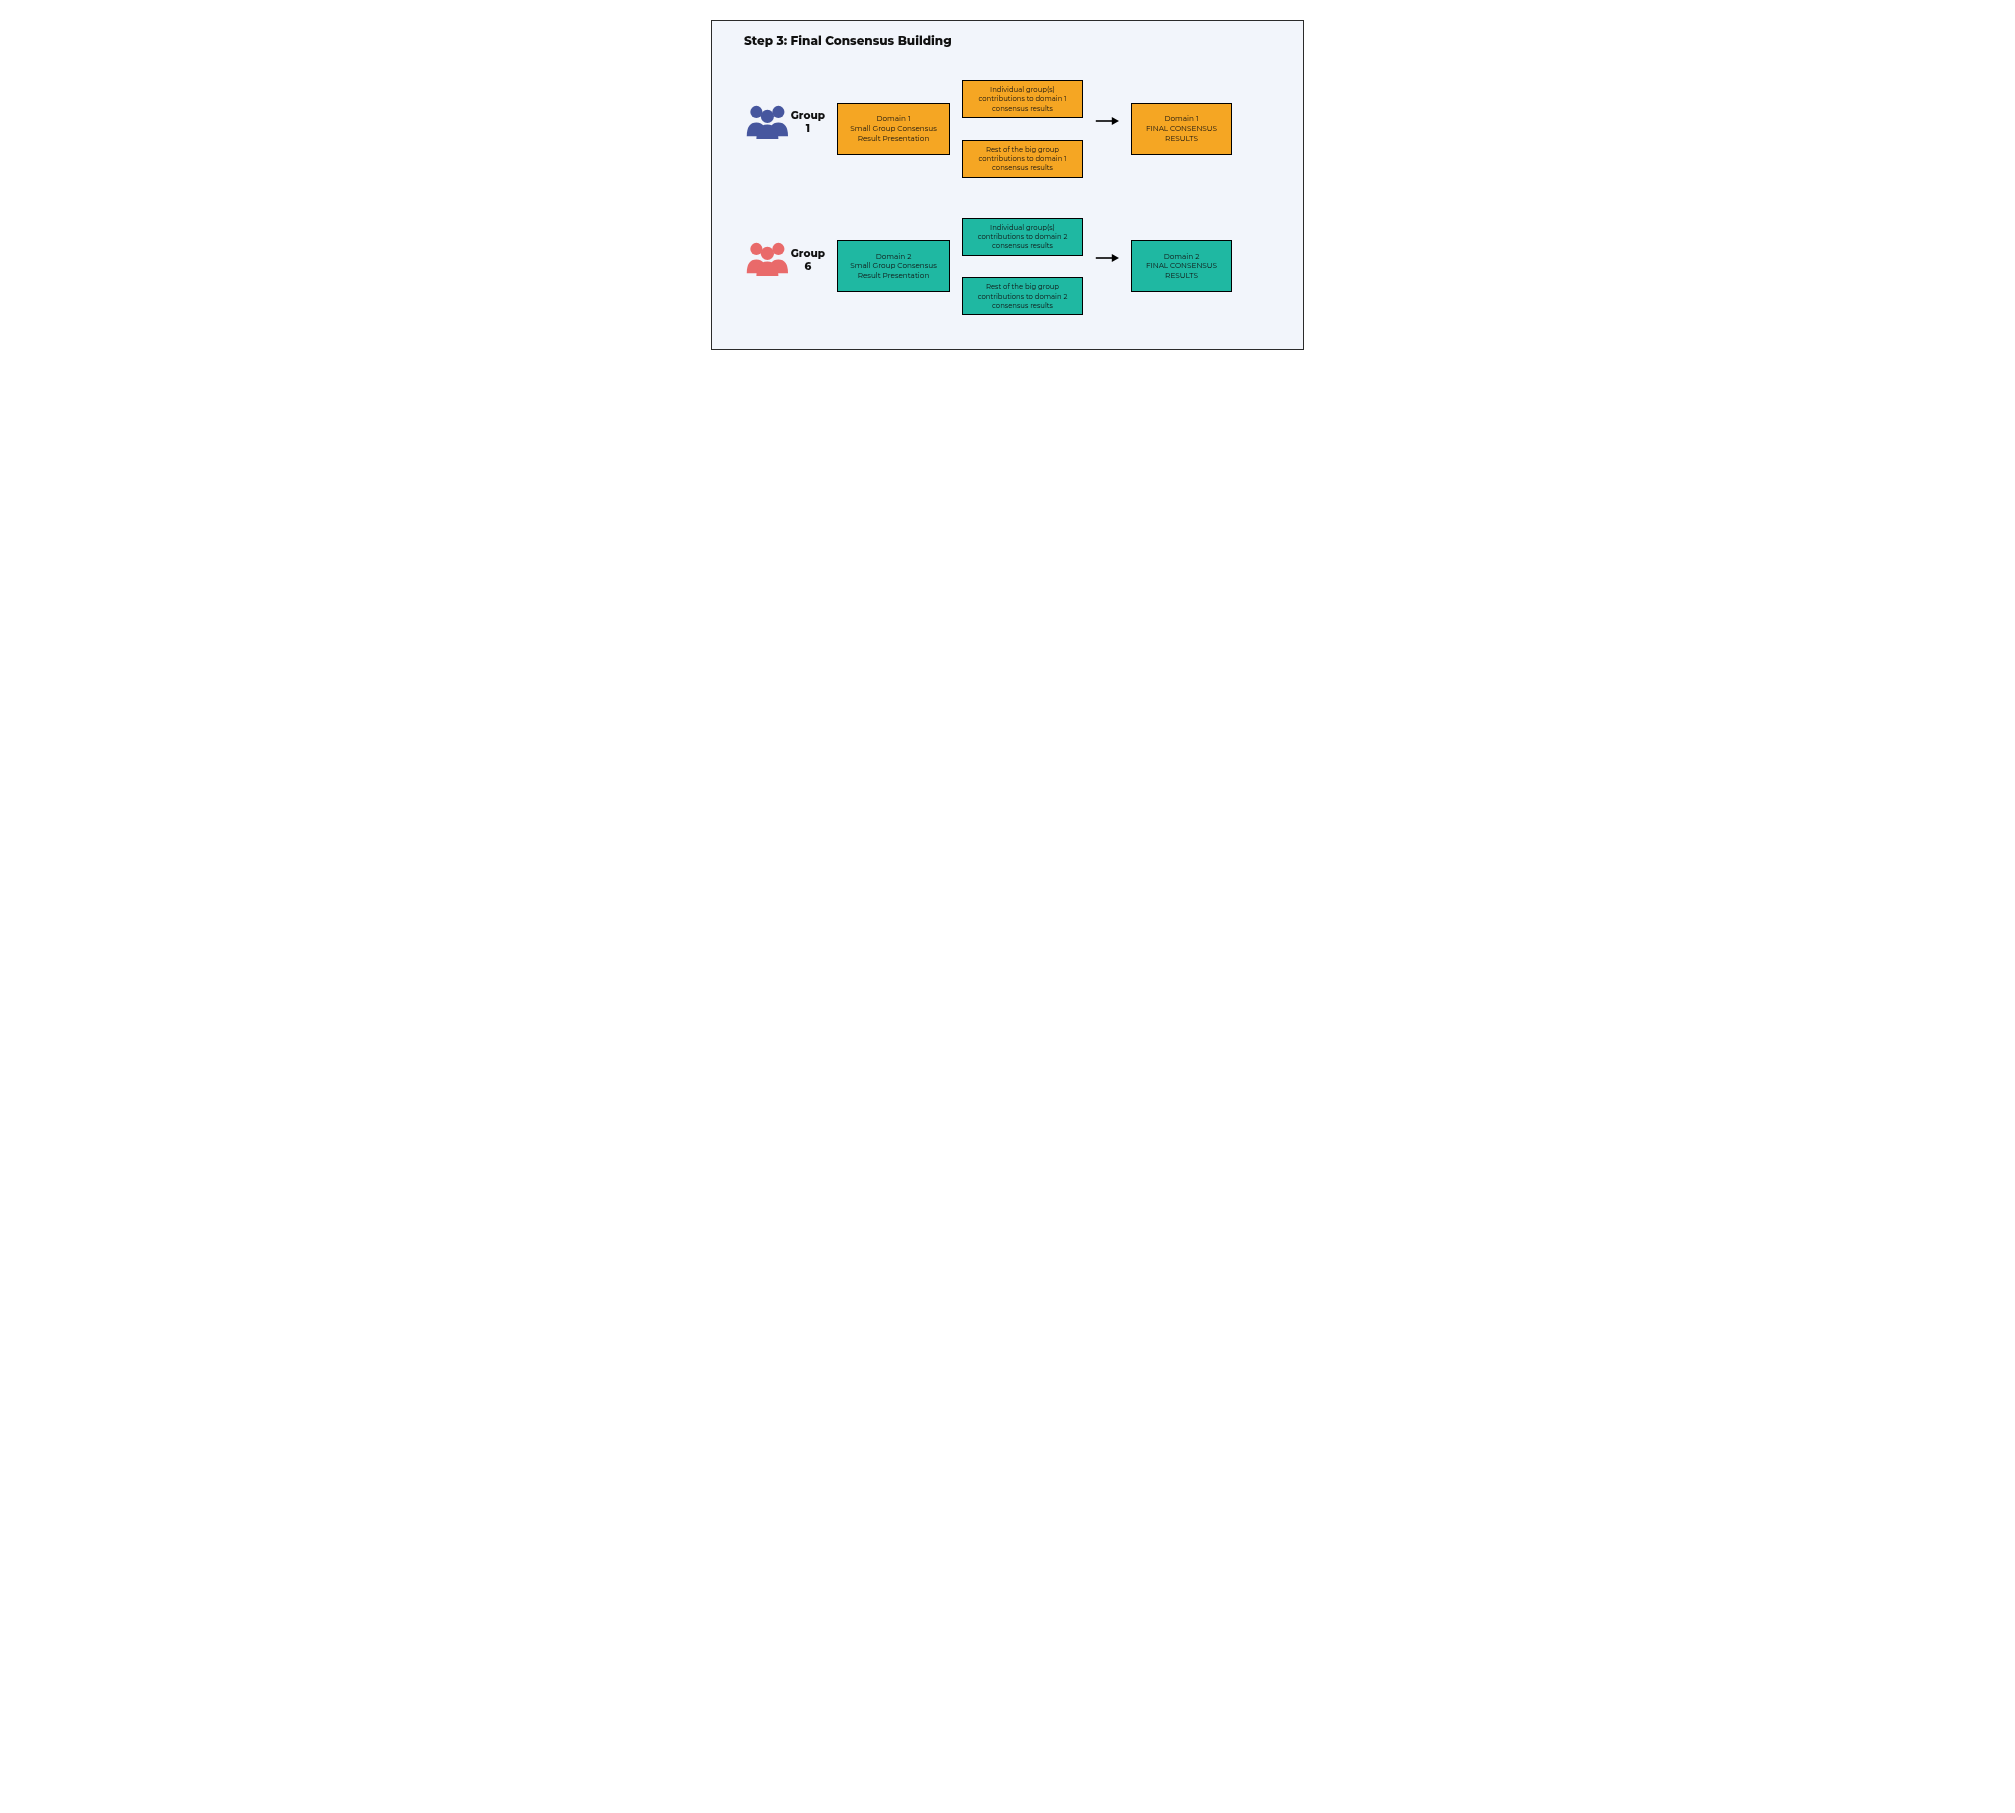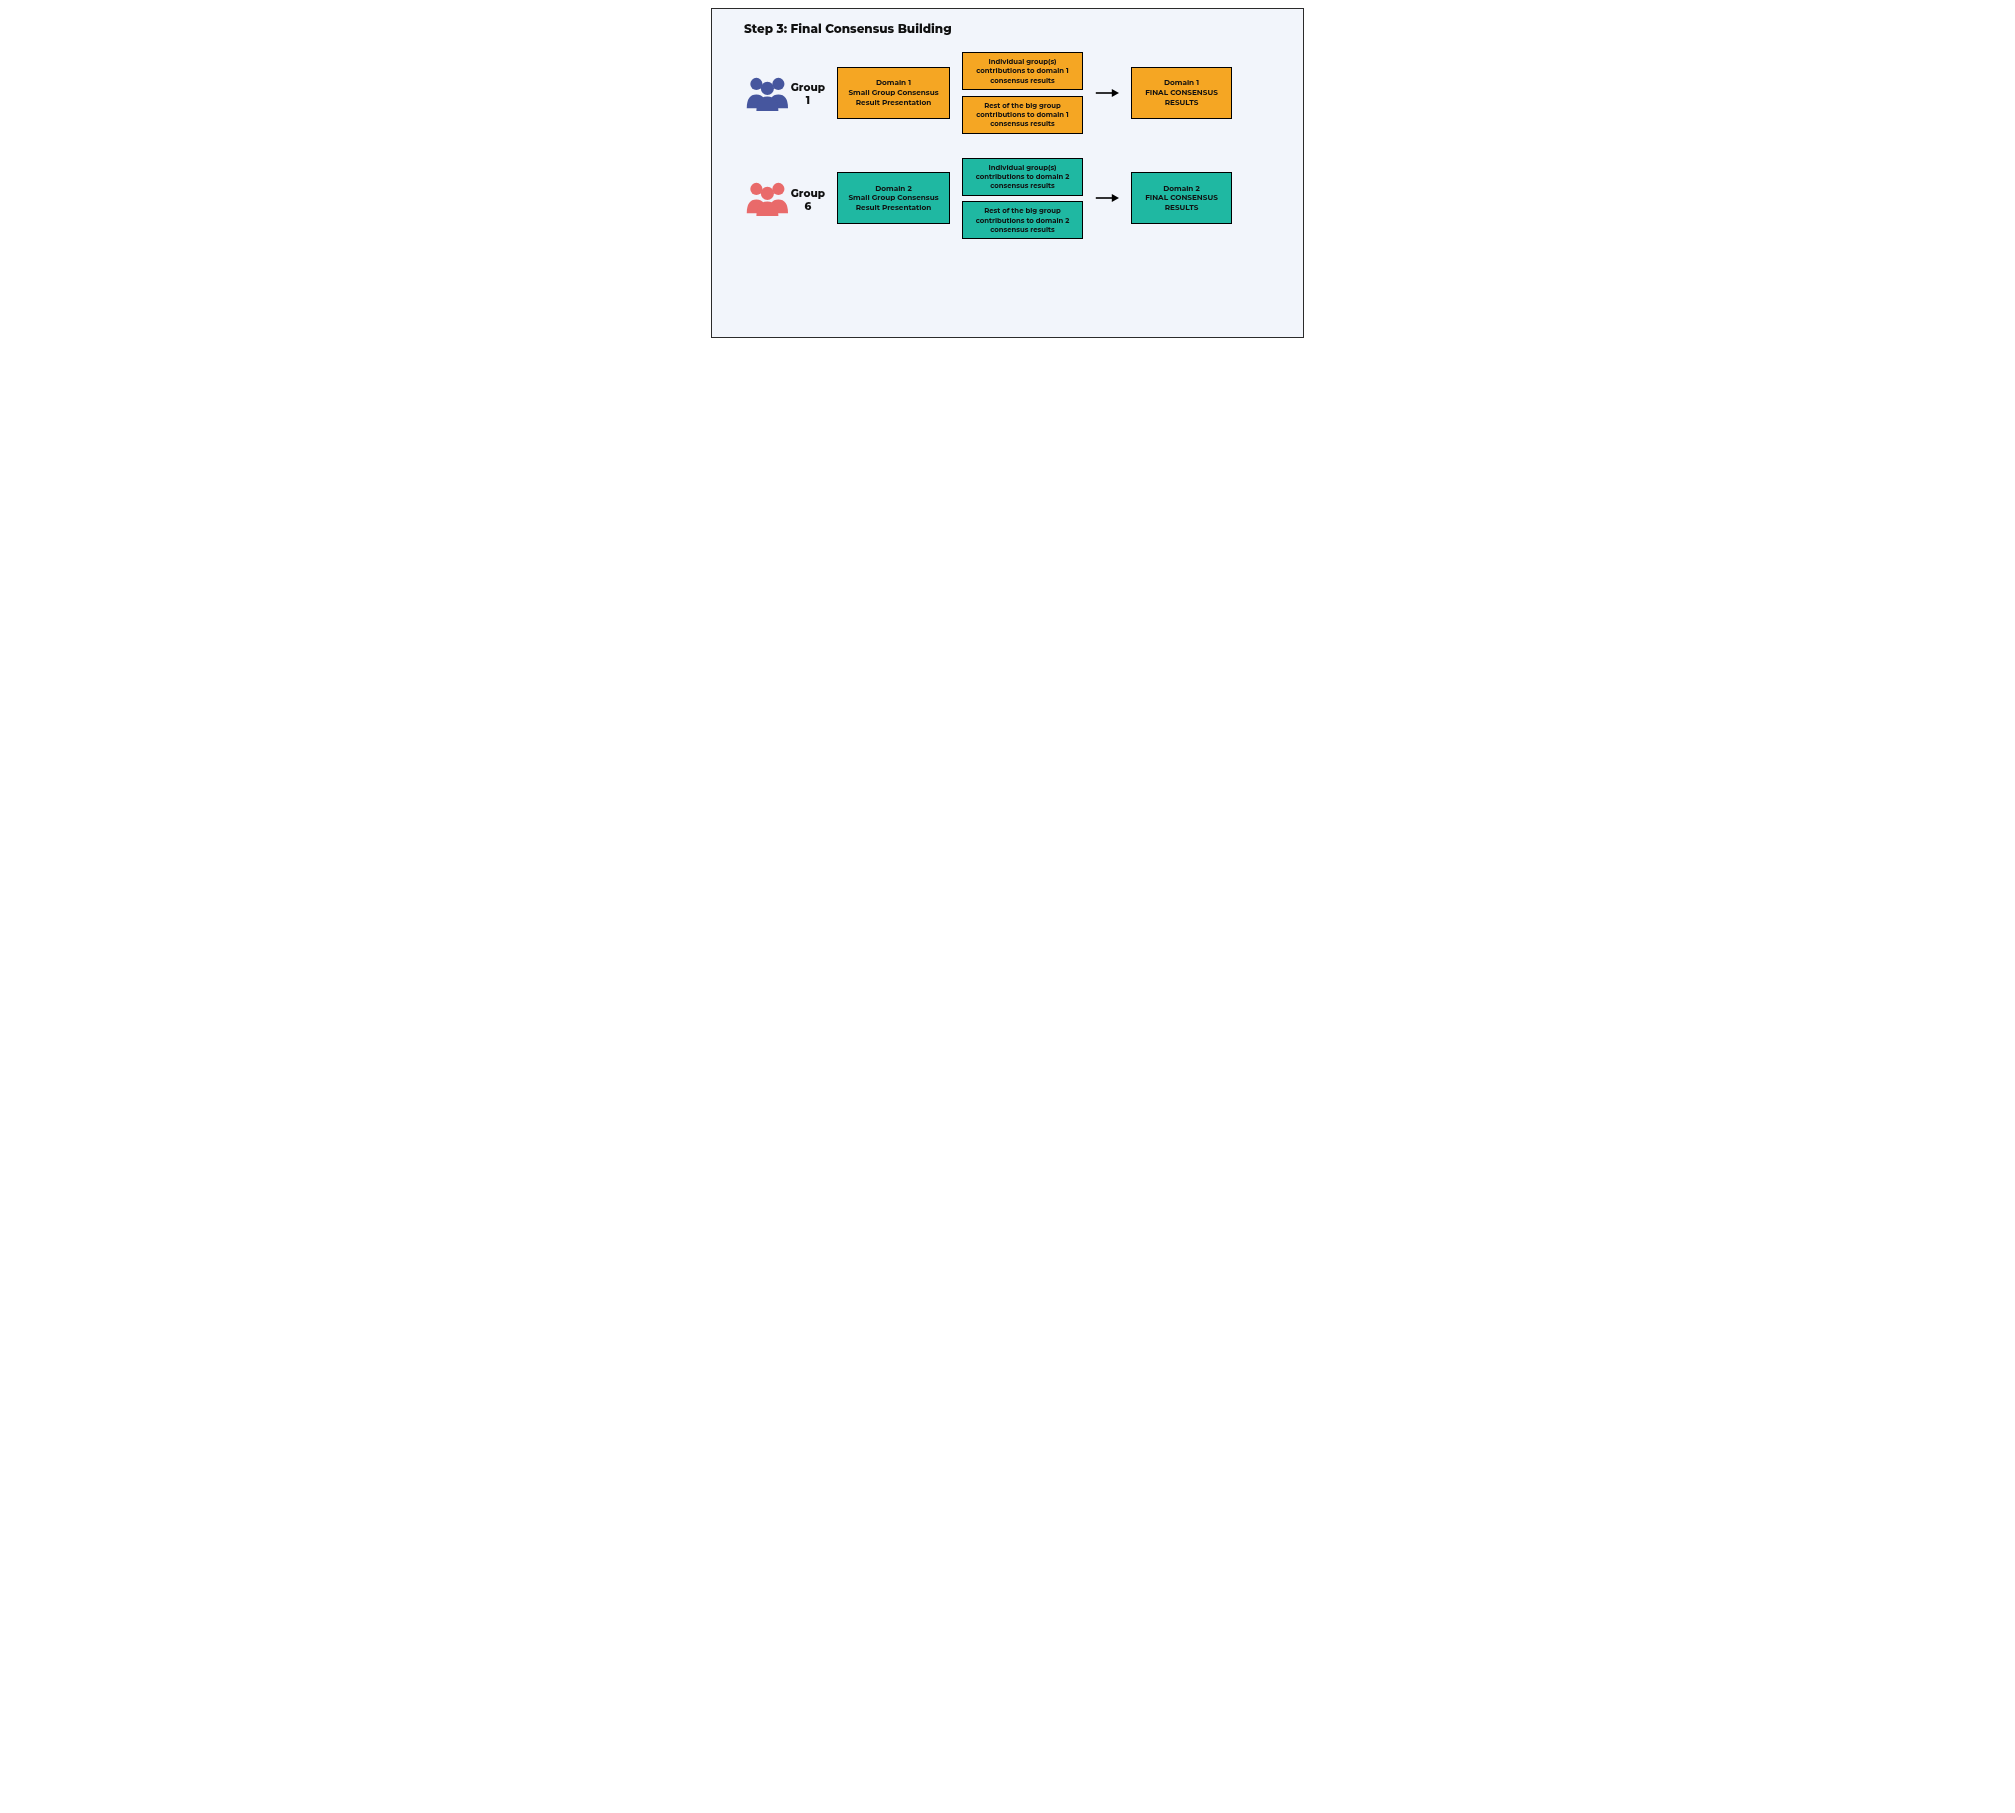--- a/index.html
+++ b/index.html
@@ -5,21 +5,21 @@
   html, body {
     margin: 0;
     padding: 0;
     background: #ffffff;
     font-family: "Montserrat", "Segoe UI", "Helvetica Neue", Arial, sans-serif;
   }
   .canvas {
     box-sizing: border-box;
     width: 625px;
     margin: 0 auto;
-    padding: 8px 16px 16px 16px;
+    padding: 20px 16px 16px 16px;
   }
   .frame {
     box-sizing: border-box;
     border: 0.6px solid #2b2b2b;
     background: #f2f5fb;
     width: 100%;
     height: 330px;
     padding: 12px 24px 16px 32px;
     position: relative;
   }
@@ -53,24 +53,25 @@
     text-align: center;
   }
 
   .box {
     box-sizing: border-box;
     border: 0.8px solid #000;
     display: flex;
     align-items: center;
     justify-content: center;
     text-align: center;
-    font-weight: 700;
+    font-weight: 400;
     line-height: 1.35;
     padding: 4px 4.8px;
     flex: 0 0 auto;
+    margin-top: 16px;
   }
   .orange { background: #f5a623; color: #111; }
   .teal   { background: #1fb8a2; color: #111; }
 
   .box-main   { width: 113px; height: 52px; font-size: 7.3px; }
   .box-small  { width: 121px; height: 38px;  font-size: 6.9px; }
   .box-final  { width: 101px; height: 52px; font-size: 7.3px; }
 
   .stack {
     display: flex;

